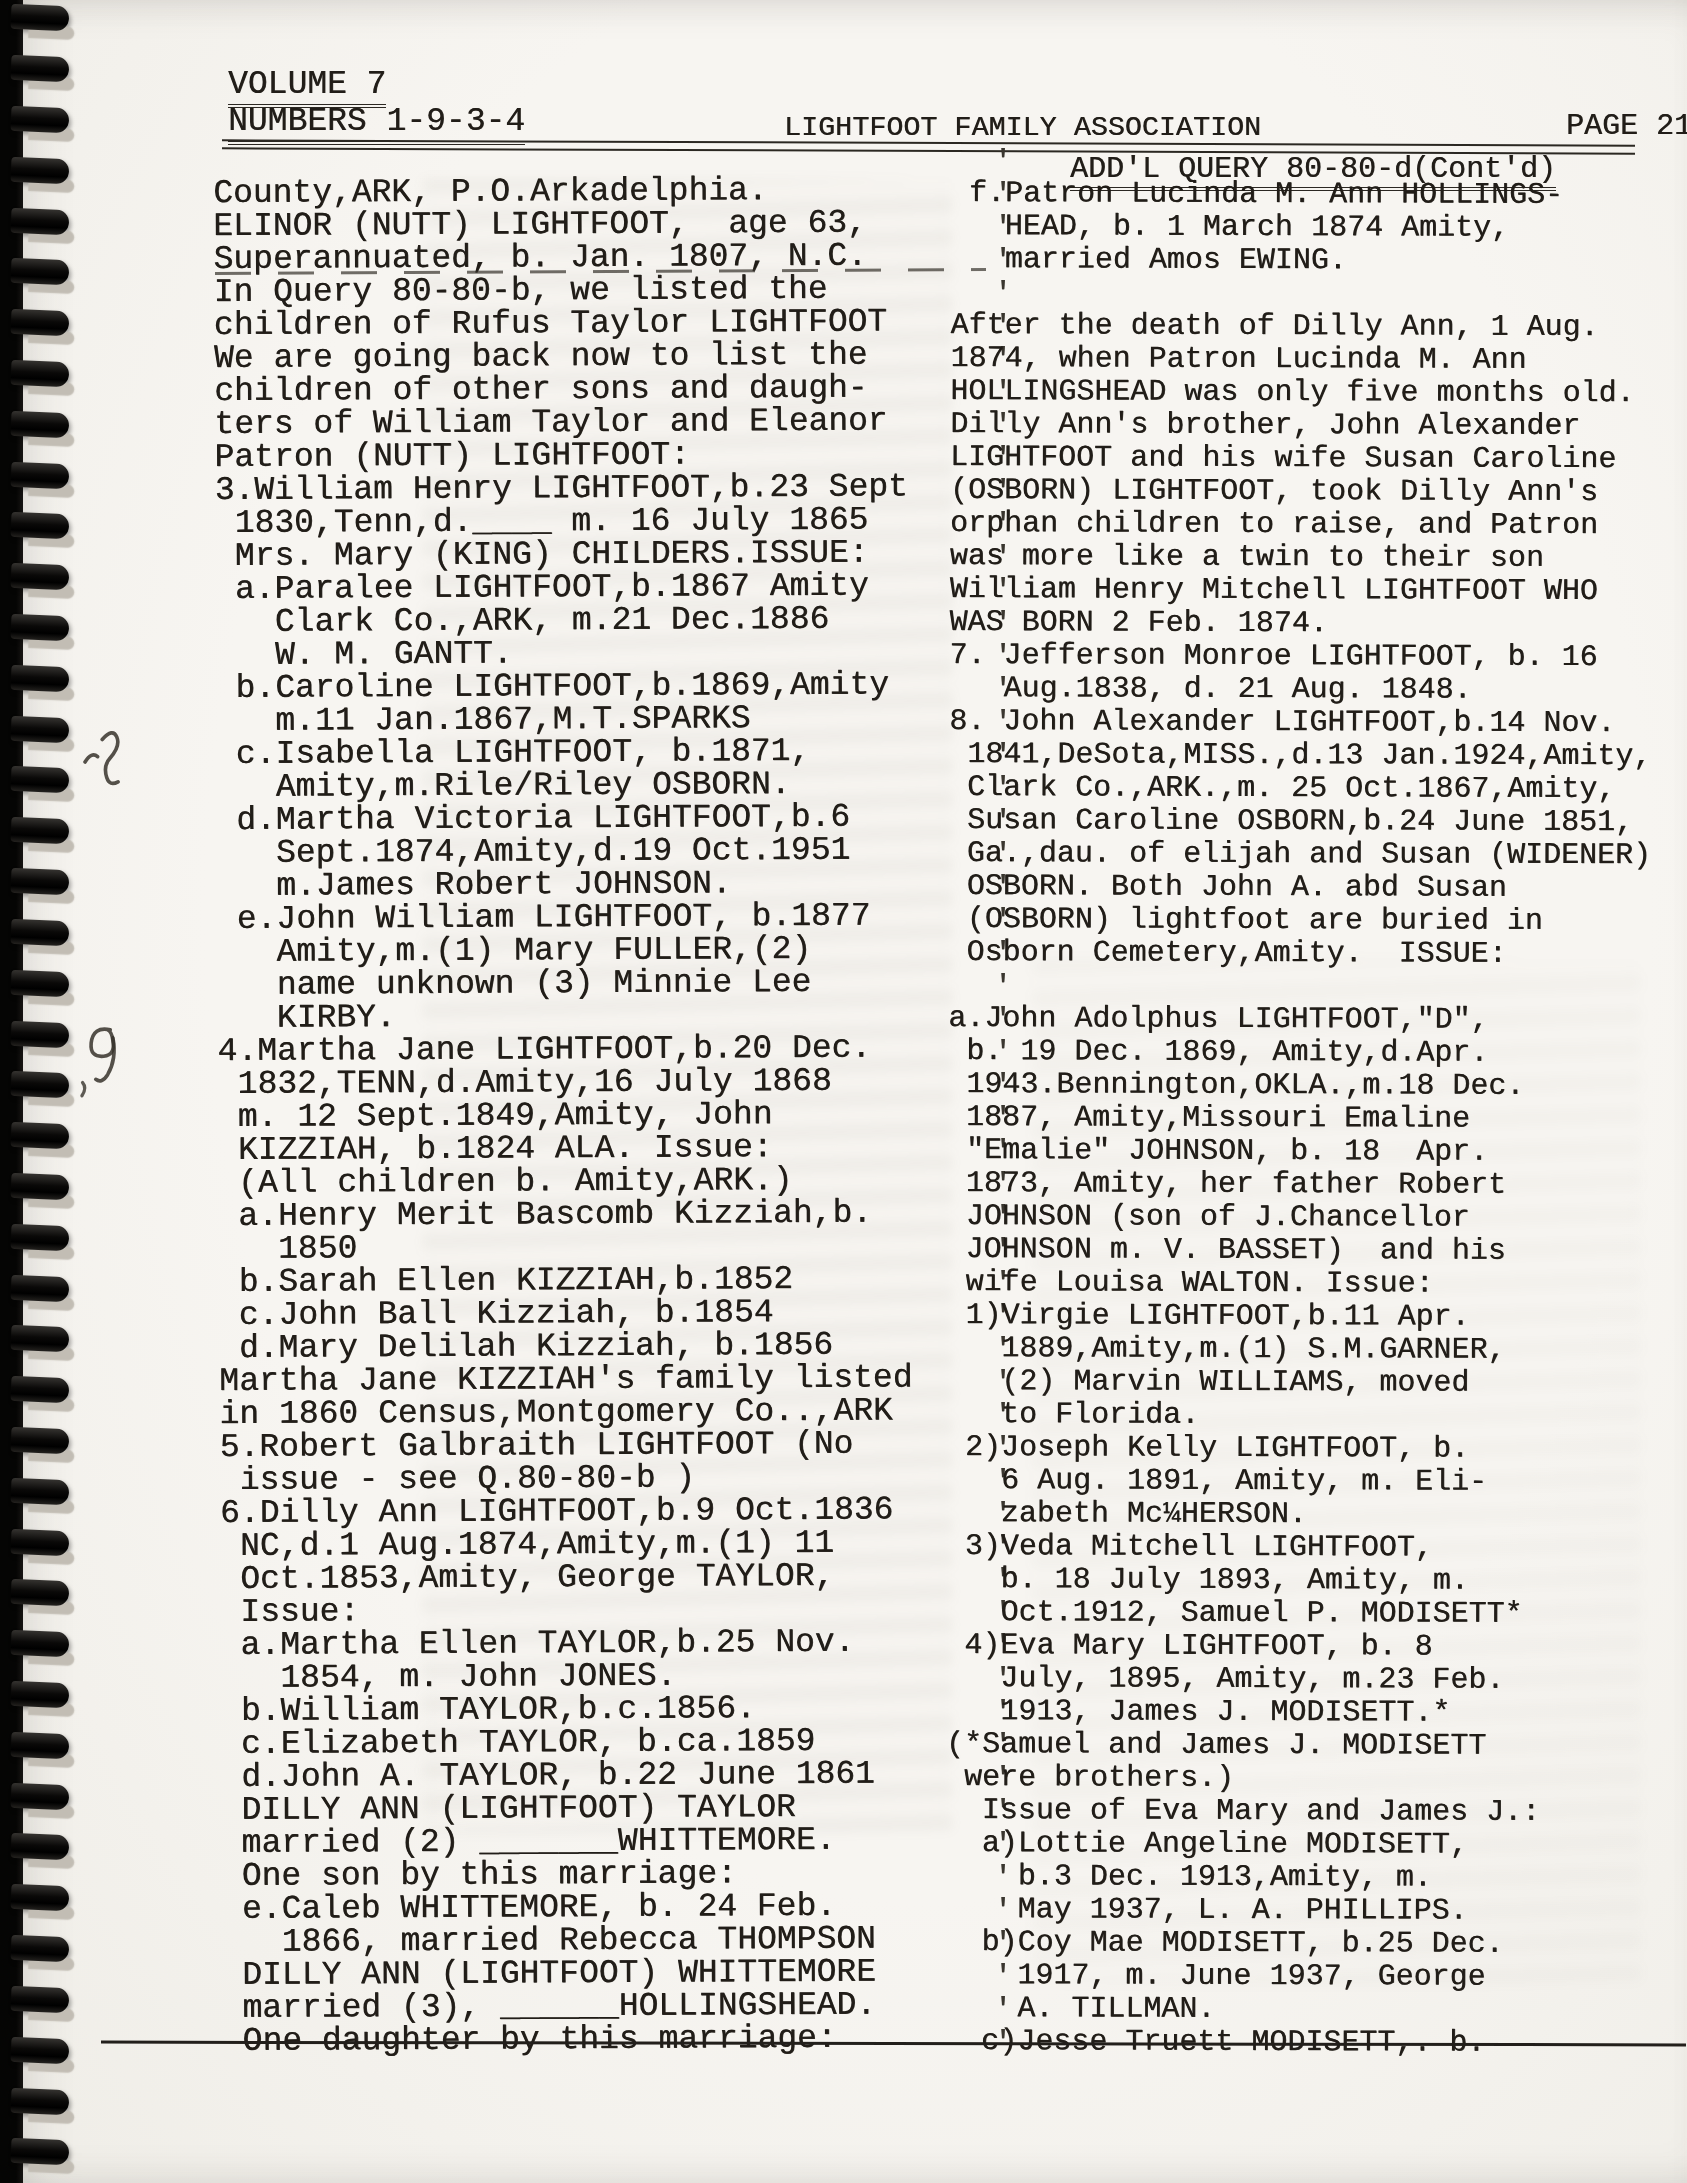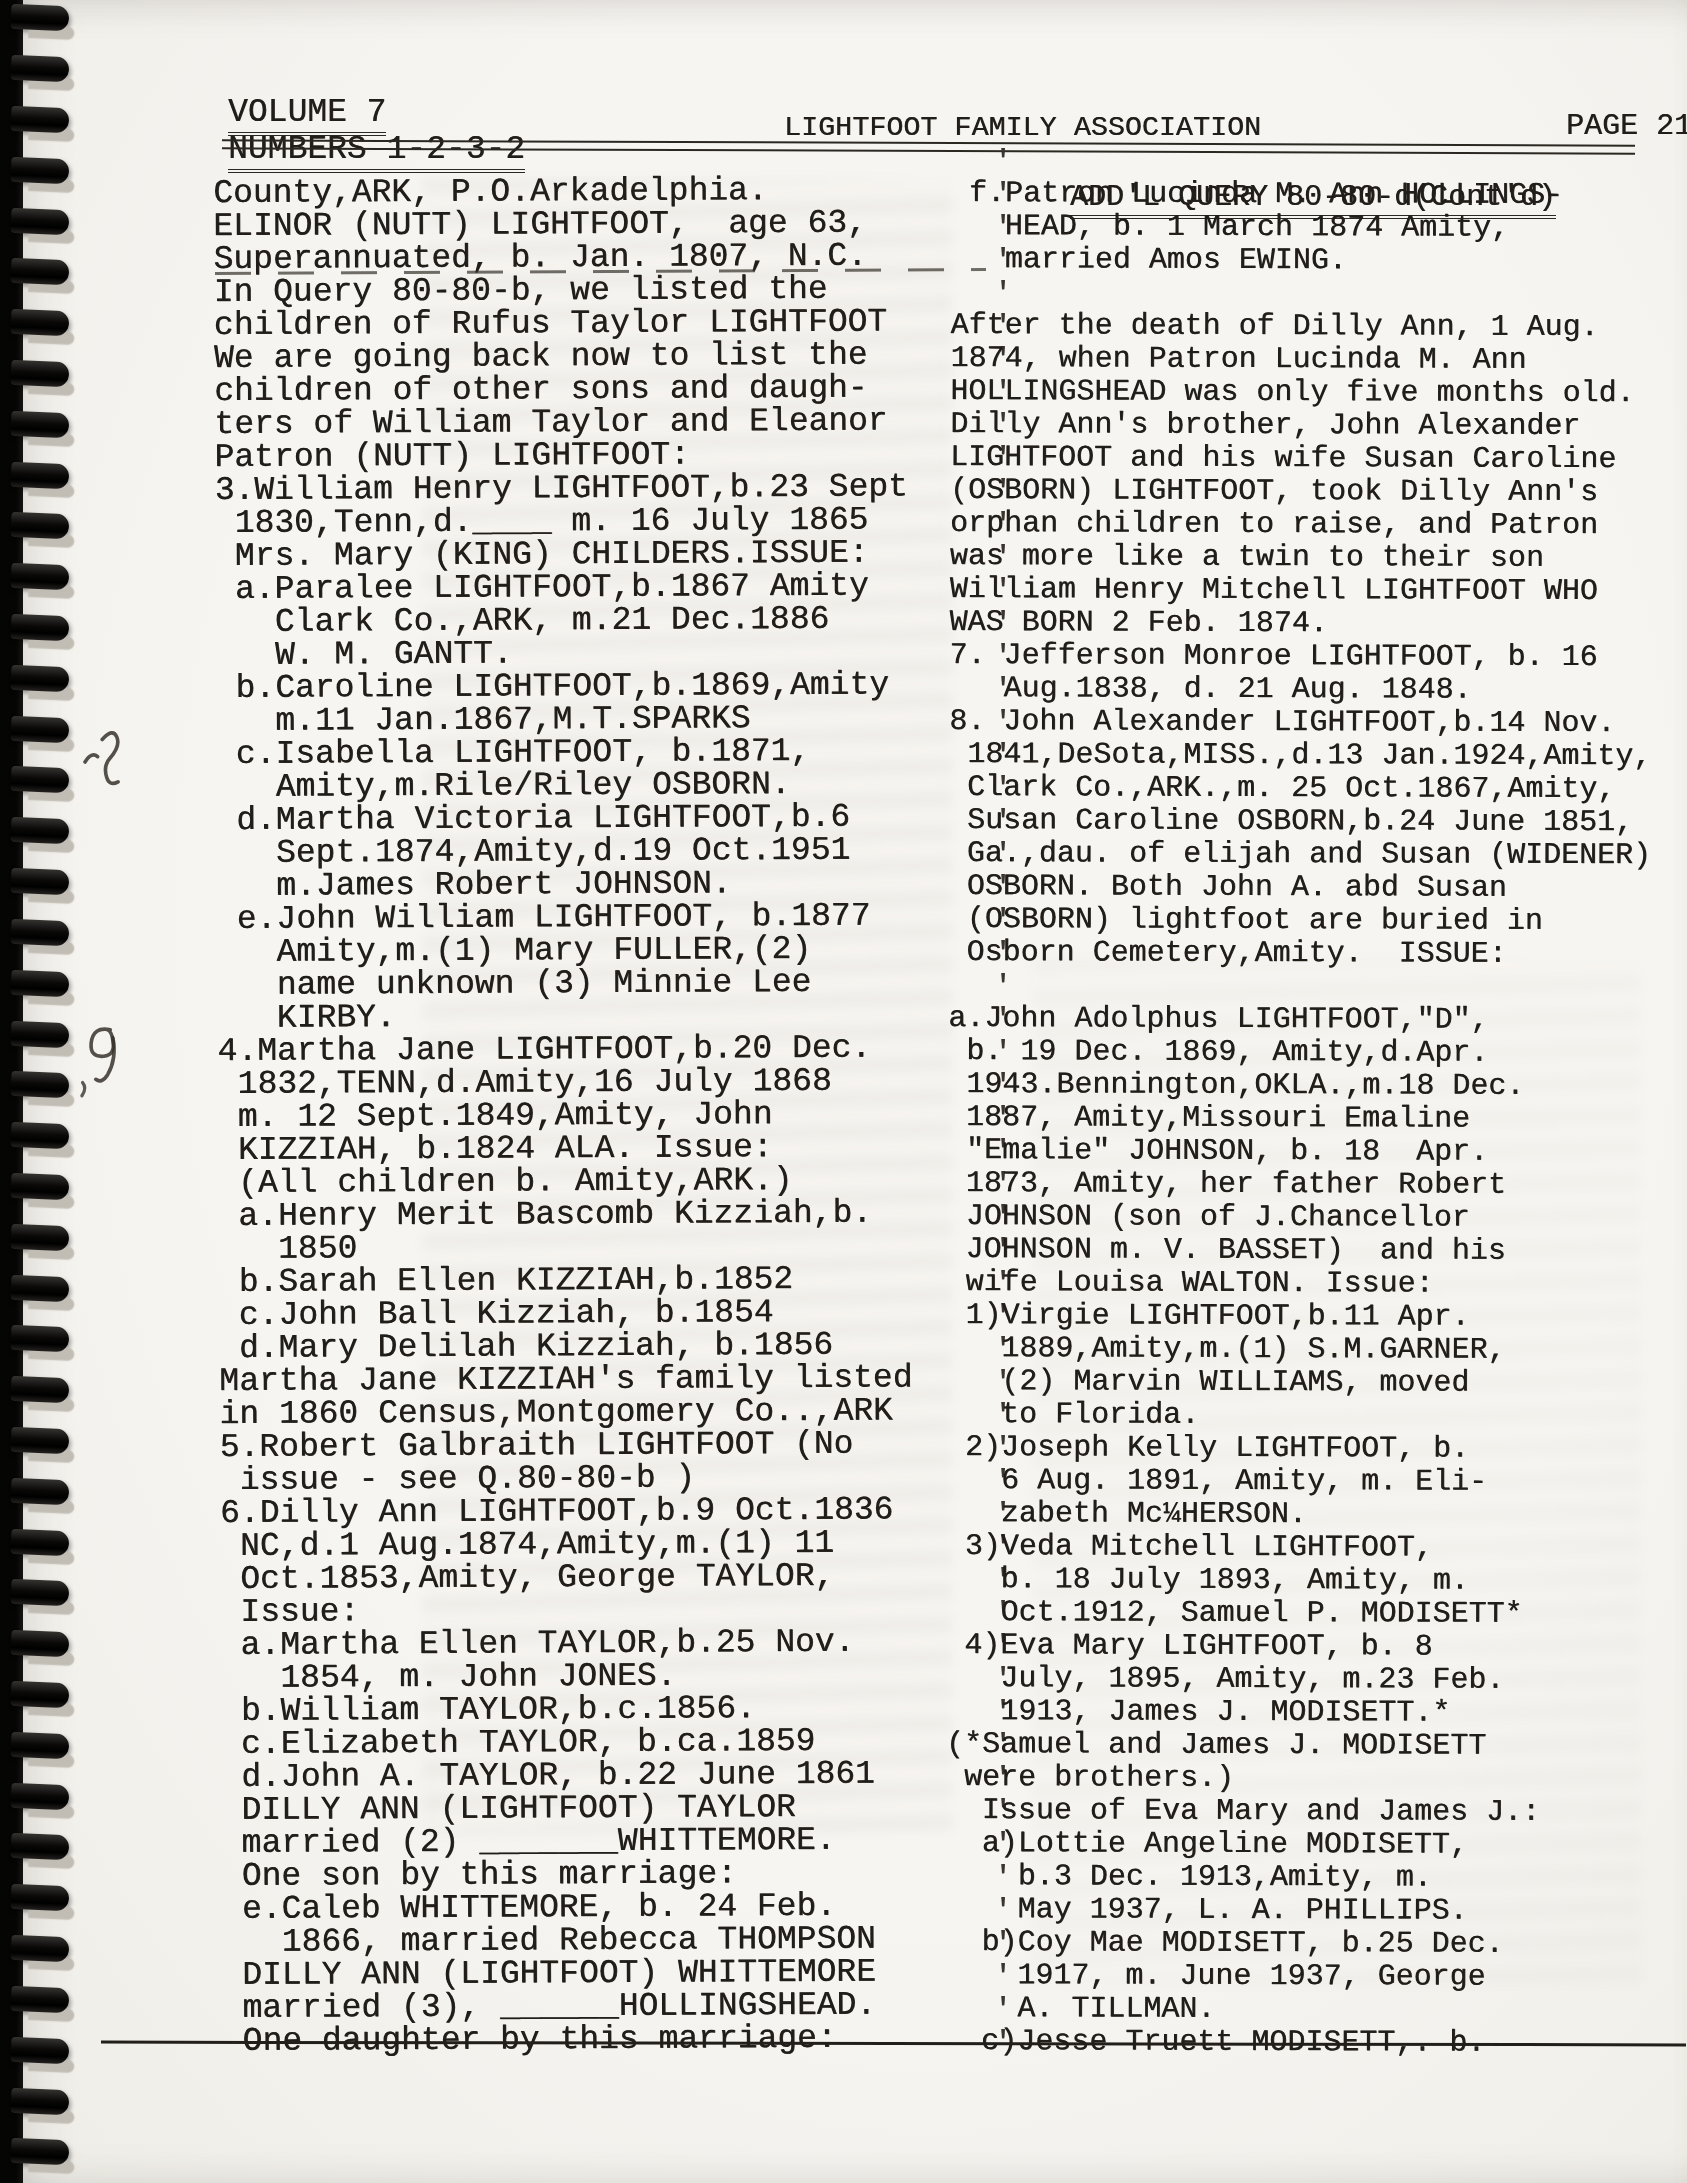--- a/index.html
+++ b/index.html
@@ -2,21 +2,21 @@
 <html style="font-size:10.6px"><head>
 <meta charset="utf-8">
 <style>
   html,body{margin:0;padding:0;background:#888;}
   .scan{position:relative;width:1687px;height:2183px;overflow:hidden;
     background:radial-gradient(ellipse at 55% 42%, #f7f5f1 55%, #efede7 100%);
     box-shadow:inset 46px 0 60px -36px rgba(70,64,56,.30), inset 0 26.5px 46px -33px rgba(90,84,75,.22), inset 0 -26.5px 53px -40px rgba(90,84,75,.18);
     font-family:"Liberation Mono","DejaVu Sans Mono",monospace;color:#211d18;}
   .abs{position:absolute;}
   .tw{white-space:pre;text-shadow:0.5px 0.2px 0.4px rgba(33,29,24,.85);}
-  .u{border-bottom:4.6px double #2b2722;padding-bottom:1.3px;display:inline-block;margin-top:28px;}
+  .u{border-bottom:4.6px double #2b2722;padding-bottom:1.3px;display:inline-block;}
   
   .vol{left:228px;top:66px;font-size:33px;}
   .nums{left:228px;top:103px;font-size:33px;}
   .assoc{left:784px;top:111px;font-size:28.4px;}
   .pagenum{left:1566px;top:109px;font-size:30px;}
   .rule-top{left:222px;top:142px;width:1413px;height:6px;border-top:2.6px solid #2b2822;border-bottom:2px solid #2b2822;transform:rotate(0.22deg);}
   .lheader{left:344px;top:148px;font-size:32px;}
   .rheader{left:1070px;top:152px;font-size:30px;text-align:right;}
   
   .lcol{left:213px;top:177px;font-size:33px;line-height:33px;transform:rotate(-0.3deg);transform-origin:0 0;}
@@ -90,21 +90,21 @@
         <div class="ring" style="top: 1885px;"></div>
         <div class="ring" style="top: 1936px;"></div>
         <div class="ring" style="top: 1987px;"></div>
         <div class="ring" style="top: 2038px;"></div>
         <div class="ring" style="top: 2089px;"></div>
         <div class="ring" style="top: 2139px;"></div>
       </div>
   </div>
 
   <div class="abs tw vol"><span class="u">VOLUME 7</span></div>
-  <div class="abs tw nums"><span class="u">NUMBERS 1-2-3-2</span></div>
+  <div class="abs tw nums"><span class="u">NUMBERS 1-9-3-4</span></div>
   <div class="abs tw assoc">LIGHTFOOT FAMILY ASSOCIATION</div>
   <div class="abs tw pagenum">PAGE 21</div>
   <div class="abs rule-top"></div>
 
   <div class="abs tw rheader"><span class="u">ADD'L QUERY 80-80-d(Cont'd)</span></div>
 
   <div class="abs divider" id="divider">'
 '
 '
 '

